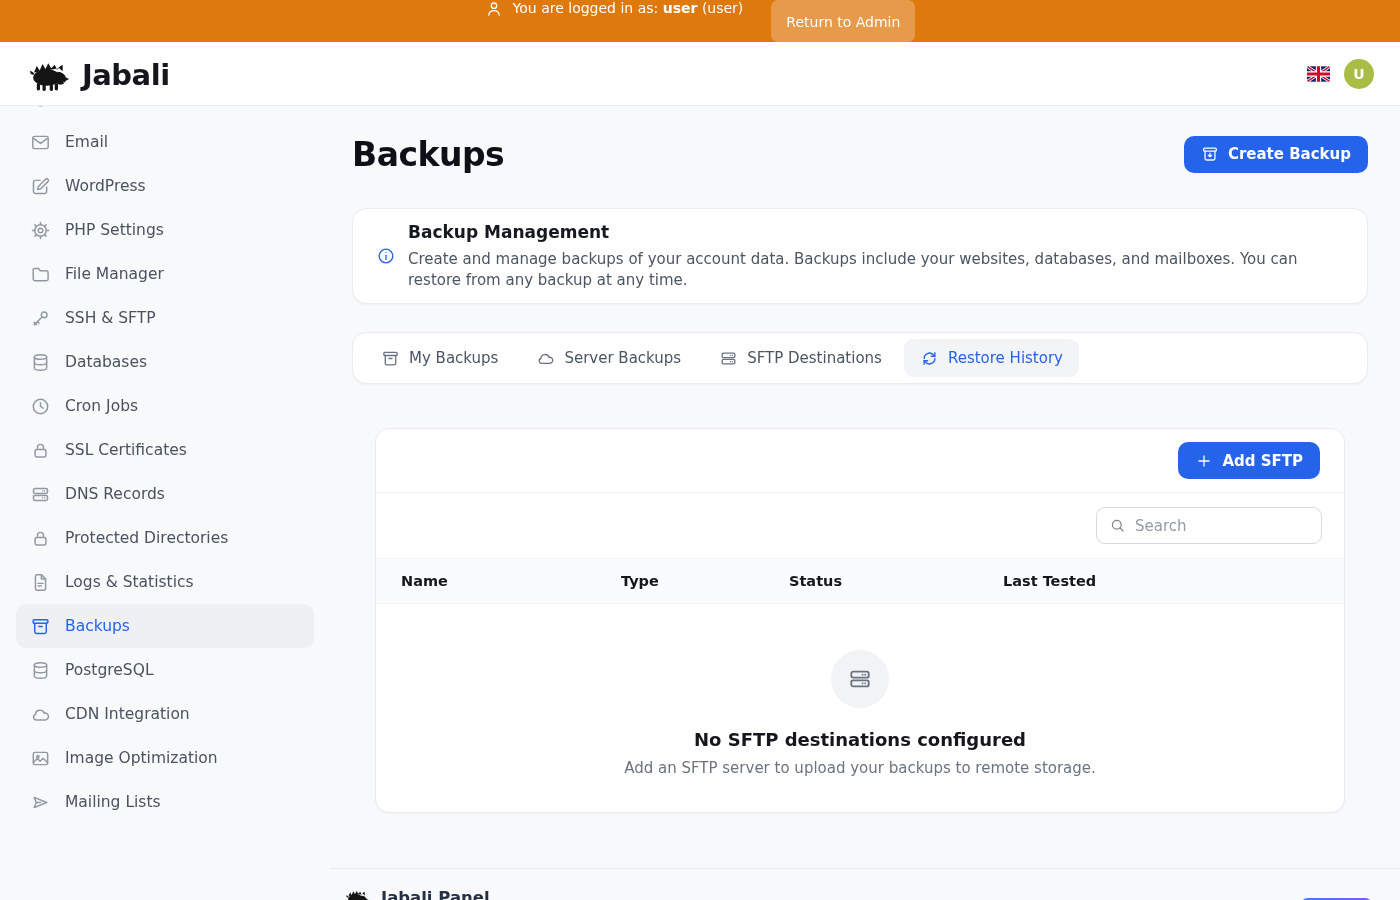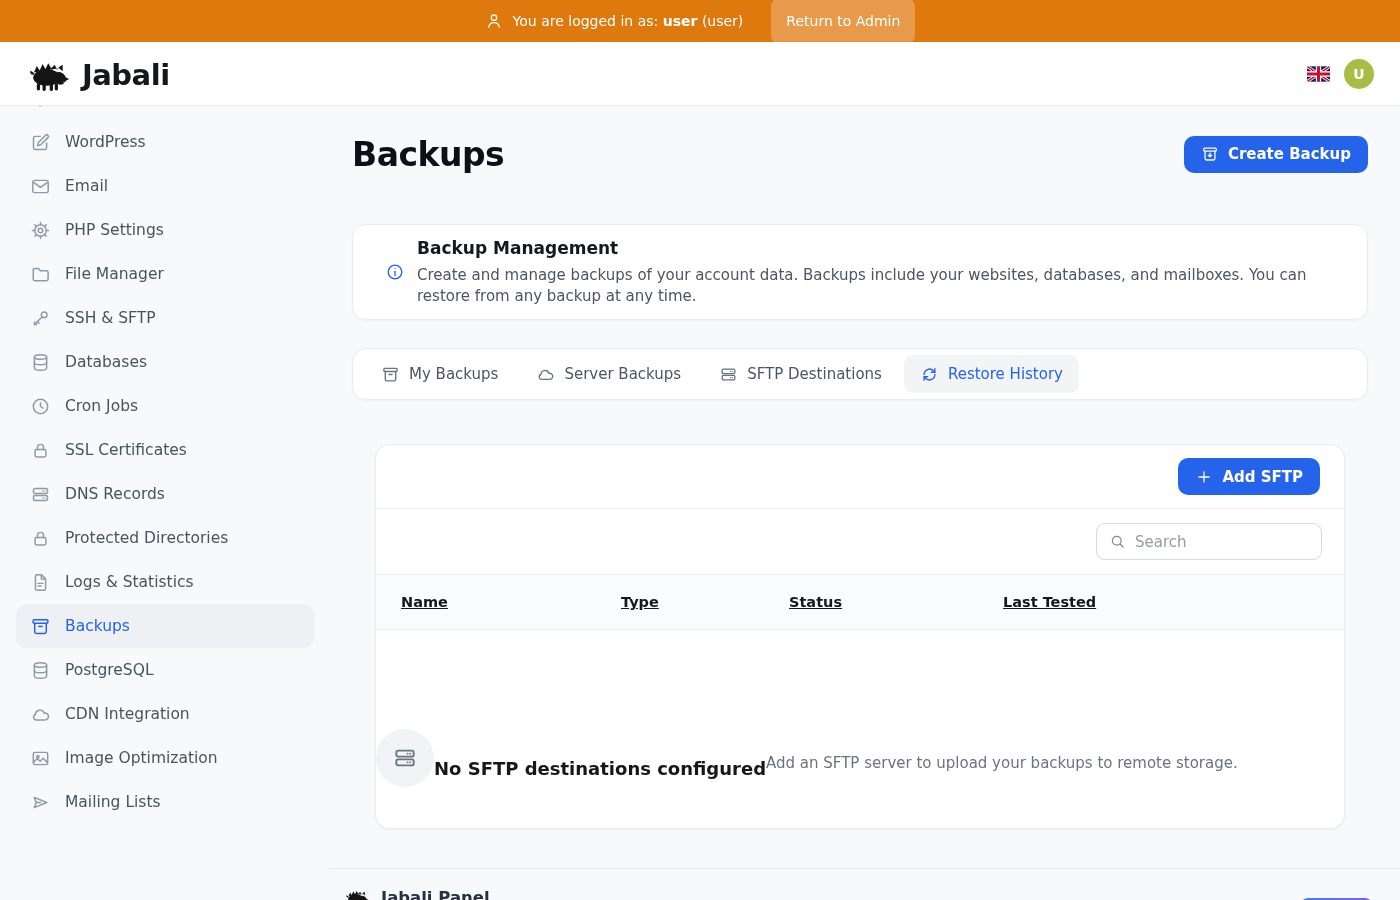--- a/index.html
+++ b/index.html
@@ -11,21 +11,21 @@
   body{
     position:relative;overflow:hidden;background:var(--page-bg);
     font-family:"DejaVu Sans","Liberation Sans",sans-serif;color:#15171c;
   }
   .ic{display:block;width:100%;height:100%}
   .ic-wrap{display:inline-block;flex:none}
 
   
   .topbar{
     position:absolute;top:0;left:0;right:0;height:42px;background:var(--topbar);
-    display:flex;align-items:center;justify-content:center;gap:10px;color:#fff;font-size:14px;
+    display:flex;justify-content:center;gap:10px;color:#fff;font-size:14px;
   }
   .topbar .ic-wrap{width:18px;height:18px;color:#fff}
   .topbar b{font-weight:700}
   .return-btn{
     margin-left:18px;background:rgba(255,255,255,.25);border:none;color:#fff;
     font:inherit;font-size:14px;padding:14px 15px;border-radius:7px;cursor:pointer;
   }
 
   
   .header{
@@ -64,21 +64,21 @@
     border-radius:10px;cursor:pointer;
   }
   .btn-primary .ic-wrap{width:18px;height:18px;color:#fff}
 
   .card{
     background:#fff;border:1px solid #e9ebee;border-radius:14px;
     box-shadow:0 1px 2px rgba(16,24,40,.04);
   }
 
   
-  .info-card{margin-top:48px;height:96px;display:flex;align-items:center;gap:12px;padding:0 32px}
+  .info-card{margin-top:32px;height:96px;display:flex;align-items:center;gap:12px;padding:0 23px}
   .info-card .ic-wrap{width:20px;height:20px;color:var(--accent)}
   .info-title{font-size:17px;font-weight:700;color:#15181e;margin-bottom:7px}
   .info-body{font-size:15px;color:#4b5563;line-height:1.4;max-width:930px}
 
   
   .tabs-card{margin-top:28px;height:52px;display:flex;align-items:center;gap:6px;padding:0 12px}
   .tab{
     display:flex;align-items:center;gap:9px;height:38px;padding:0 16px;border-radius:9px;
     font-size:15px;color:#4b5563;cursor:pointer;white-space:nowrap;background:transparent;border:none;font-family:inherit;
   }
@@ -93,25 +93,25 @@
   .search-box{
     width:226px;height:37px;border:1px solid #d6d9de;border-radius:9px;
     display:flex;align-items:center;gap:9px;padding:4px 12px;background:#fff;
   }
   .search-box .ic-wrap{width:17px;height:17px;color:#7d8590}
   .search-box input{
     border:none;outline:none;font:inherit;font-size:15px;color:#374151;width:160px;background:transparent;
   }
   .search-box input::placeholder{color:#949aa5}
   .thead{
-    height:56px;background:#fafbfc;border-top:1px solid #eff1f3;border-bottom:1px solid #eff1f3;
-    display:grid;grid-template-columns:220px 168px 214px auto;align-items:center;padding-left:25px;text-decoration:underline;
+    height:46px;background:#fafbfc;border-top:1px solid #eff1f3;border-bottom:1px solid #eff1f3;
+    display:grid;grid-template-columns:220px 168px 214px auto;align-items:center;padding-left:25px;
   }
   .thead span{font-size:14.5px;font-weight:700;color:#15171c}
-  .empty{height:210px;display:flex;flex-direction:row;align-items:center;padding-top:46px}
+  .empty{height:210px;display:flex;flex-direction:column;align-items:center;padding-top:46px}
   .empty-circle{
     width:58px;height:58px;border-radius:50%;background:#f2f3f5;
     display:flex;align-items:center;justify-content:center;
   }
   .empty-circle .ic-wrap{width:26px;height:26px;color:#6b7280}
   .empty-title{margin-top:21px;font-size:18px;font-weight:700;color:#15171c}
   .empty-body{margin-top:9px;font-size:15px;color:#6b7280}
 
   
   .footer{position:absolute;left:330px;right:0;top:868px;height:40px;border-top:1px solid #e7e9ec}
@@ -180,34 +180,34 @@
     <span class="ic-wrap">
         <svg class="ic" viewBox="0 0 24 24" fill="none" stroke="currentColor" stroke-width="1.7" stroke-linecap="round" stroke-linejoin="round">
           <circle cx="12" cy="12" r="8.2"></circle>
         </svg>
       </span>
   </div>
   <nav>
       <div class="side-item">
         <span class="ic-wrap">
           <svg class="ic" viewBox="0 0 24 24" fill="none" stroke="currentColor" stroke-width="1.7" stroke-linecap="round" stroke-linejoin="round">
+            <rect x="3.2" y="5" width="17.6" height="14" rx="2"></rect>
+            <path d="m4.5 7.5 7.5 5.5 7.5-5.5"></path>
+          </svg>
+        </span>
+        <span>Email</span>
+      </div>
+      <div class="side-item">
+        <span class="ic-wrap">
+          <svg class="ic" viewBox="0 0 24 24" fill="none" stroke="currentColor" stroke-width="1.7" stroke-linecap="round" stroke-linejoin="round">
             <path d="M11.5 5H6a2 2 0 0 0-2 2v11a2 2 0 0 0 2 2h11a2 2 0 0 0 2-2v-5.5"></path>
             <path d="M17.8 3.7a1.9 1.9 0 0 1 2.7 2.7l-8.2 8.2-3.6.9.9-3.6 8.2-8.2Z"></path>
           </svg>
         </span>
         <span>WordPress</span>
-      </div>
-      <div class="side-item">
-        <span class="ic-wrap">
-          <svg class="ic" viewBox="0 0 24 24" fill="none" stroke="currentColor" stroke-width="1.7" stroke-linecap="round" stroke-linejoin="round">
-            <rect x="3.2" y="5" width="17.6" height="14" rx="2"></rect>
-            <path d="m4.5 7.5 7.5 5.5 7.5-5.5"></path>
-          </svg>
-        </span>
-        <span>Email</span>
       </div>
       <div class="side-item">
         <span class="ic-wrap">
           <svg class="ic" viewBox="0 0 24 24" fill="none" stroke="currentColor" stroke-width="1.7" stroke-linecap="round" stroke-linejoin="round">
             <circle cx="12" cy="12" r="6.6"></circle>
             <circle cx="12" cy="12" r="2.6"></circle>
             <path d="M12 2.8v2.6M12 18.6v2.6M2.8 12h2.6M18.6 12h2.6M5.5 5.5l1.8 1.8M16.7 16.7l1.8 1.8M18.5 5.5l-1.8 1.8M7.3 16.7l-1.8 1.8"></path>
           </svg>
         </span>
         <span>PHP Settings</span>

